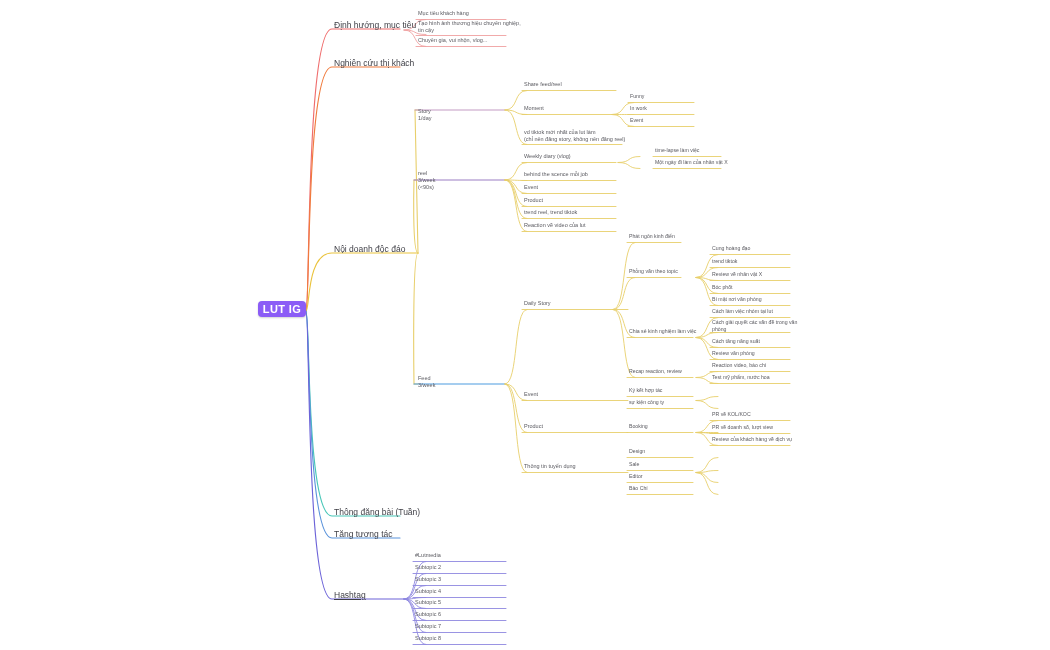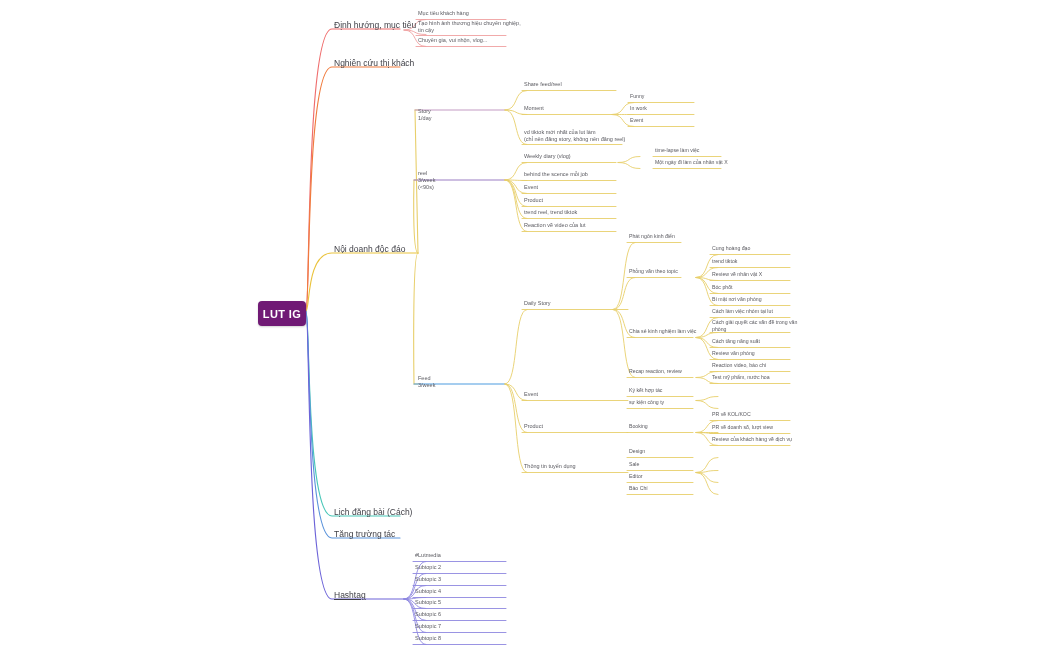--- a/index.html
+++ b/index.html
@@ -148,28 +148,28 @@
       <path d="M 404 599 C 418 599, 412 561.5, 426 561.5" fill="none" stroke="#8F88E0" stroke-width="0.9" stroke-linecap="round"></path>
       <path d="M 404 599 C 418 599, 412 573.5, 426 573.5" fill="none" stroke="#8F88E0" stroke-width="0.9" stroke-linecap="round"></path>
       <path d="M 404 599 C 418 599, 412 585.5, 426 585.5" fill="none" stroke="#8F88E0" stroke-width="0.9" stroke-linecap="round"></path>
       <path d="M 404 599 C 418 599, 412 597.5, 426 597.5" fill="none" stroke="#8F88E0" stroke-width="0.9" stroke-linecap="round"></path>
       <path d="M 404 599 C 418 599, 412 608.5, 426 608.5" fill="none" stroke="#8F88E0" stroke-width="0.9" stroke-linecap="round"></path>
       <path d="M 404 599 C 418 599, 412 620.5, 426 620.5" fill="none" stroke="#8F88E0" stroke-width="0.9" stroke-linecap="round"></path>
       <path d="M 404 599 C 418 599, 412 632.5, 426 632.5" fill="none" stroke="#8F88E0" stroke-width="0.9" stroke-linecap="round"></path>
       <path d="M 404 599 C 418 599, 412 644.5, 426 644.5" fill="none" stroke="#8F88E0" stroke-width="0.9" stroke-linecap="round"></path>
     </svg>
   <div id="nodes-layer">
-      <div class="root" style="left: 258px; top: 301px; width: 48px; height: 25px; background: #701a75;">
+      <div class="root" style="left: 258px; top: 301px; width: 48px; height: 16px; background: #8b5cf6;">
         <span>LUT IG</span>
       </div>
       <div class="node-label lvl1" style="left: 334px; top: 20px;">Định hướng, mục tiêu</div>
       <div class="node-label lvl1" style="left: 334px; top: 58px;">Nghiên cứu thị khách</div>
       <div class="node-label lvl1" style="left: 334px; top: 244px;">Nội doanh độc đáo</div>
-      <div class="node-label lvl1" style="left: 334px; top: 507px;">Lịch đăng bài (Cách)</div>
-      <div class="node-label lvl1" style="left: 334px; top: 529px;">Tăng trường tác</div>
+      <div class="node-label lvl1" style="left: 334px; top: 507px;">Thông đăng bài (Tuần)</div>
+      <div class="node-label lvl1" style="left: 334px; top: 529px;">Tăng tương tác</div>
       <div class="node-label lvl1" style="left: 334px; top: 590px; text-decoration: underline;">Hashtag</div>
       <div class="node-label lvl3" style="left: 418px; top: 10px;">Mục tiêu khách hàng</div>
       <div class="node-label lvl3" style="left: 418px; top: 20px;">Tạo hình ảnh thương hiệu chuyên nghiệp,
 tin cậy</div>
       <div class="node-label lvl3" style="left: 418px; top: 37px;">Chuyên gia, vui nhộn, vlog...</div>
       <div class="node-label lvl3" style="left: 418px; top: 108px;">Story
 1/day</div>
       <div class="node-label lvl3" style="left: 524px; top: 81px;">Share feed/reel</div>
       <div class="node-label lvl3" style="left: 524px; top: 105px;">Moment</div>
       <div class="node-label lvl3" style="left: 524px; top: 129px;">vd tiktok mới nhất của lut làm

